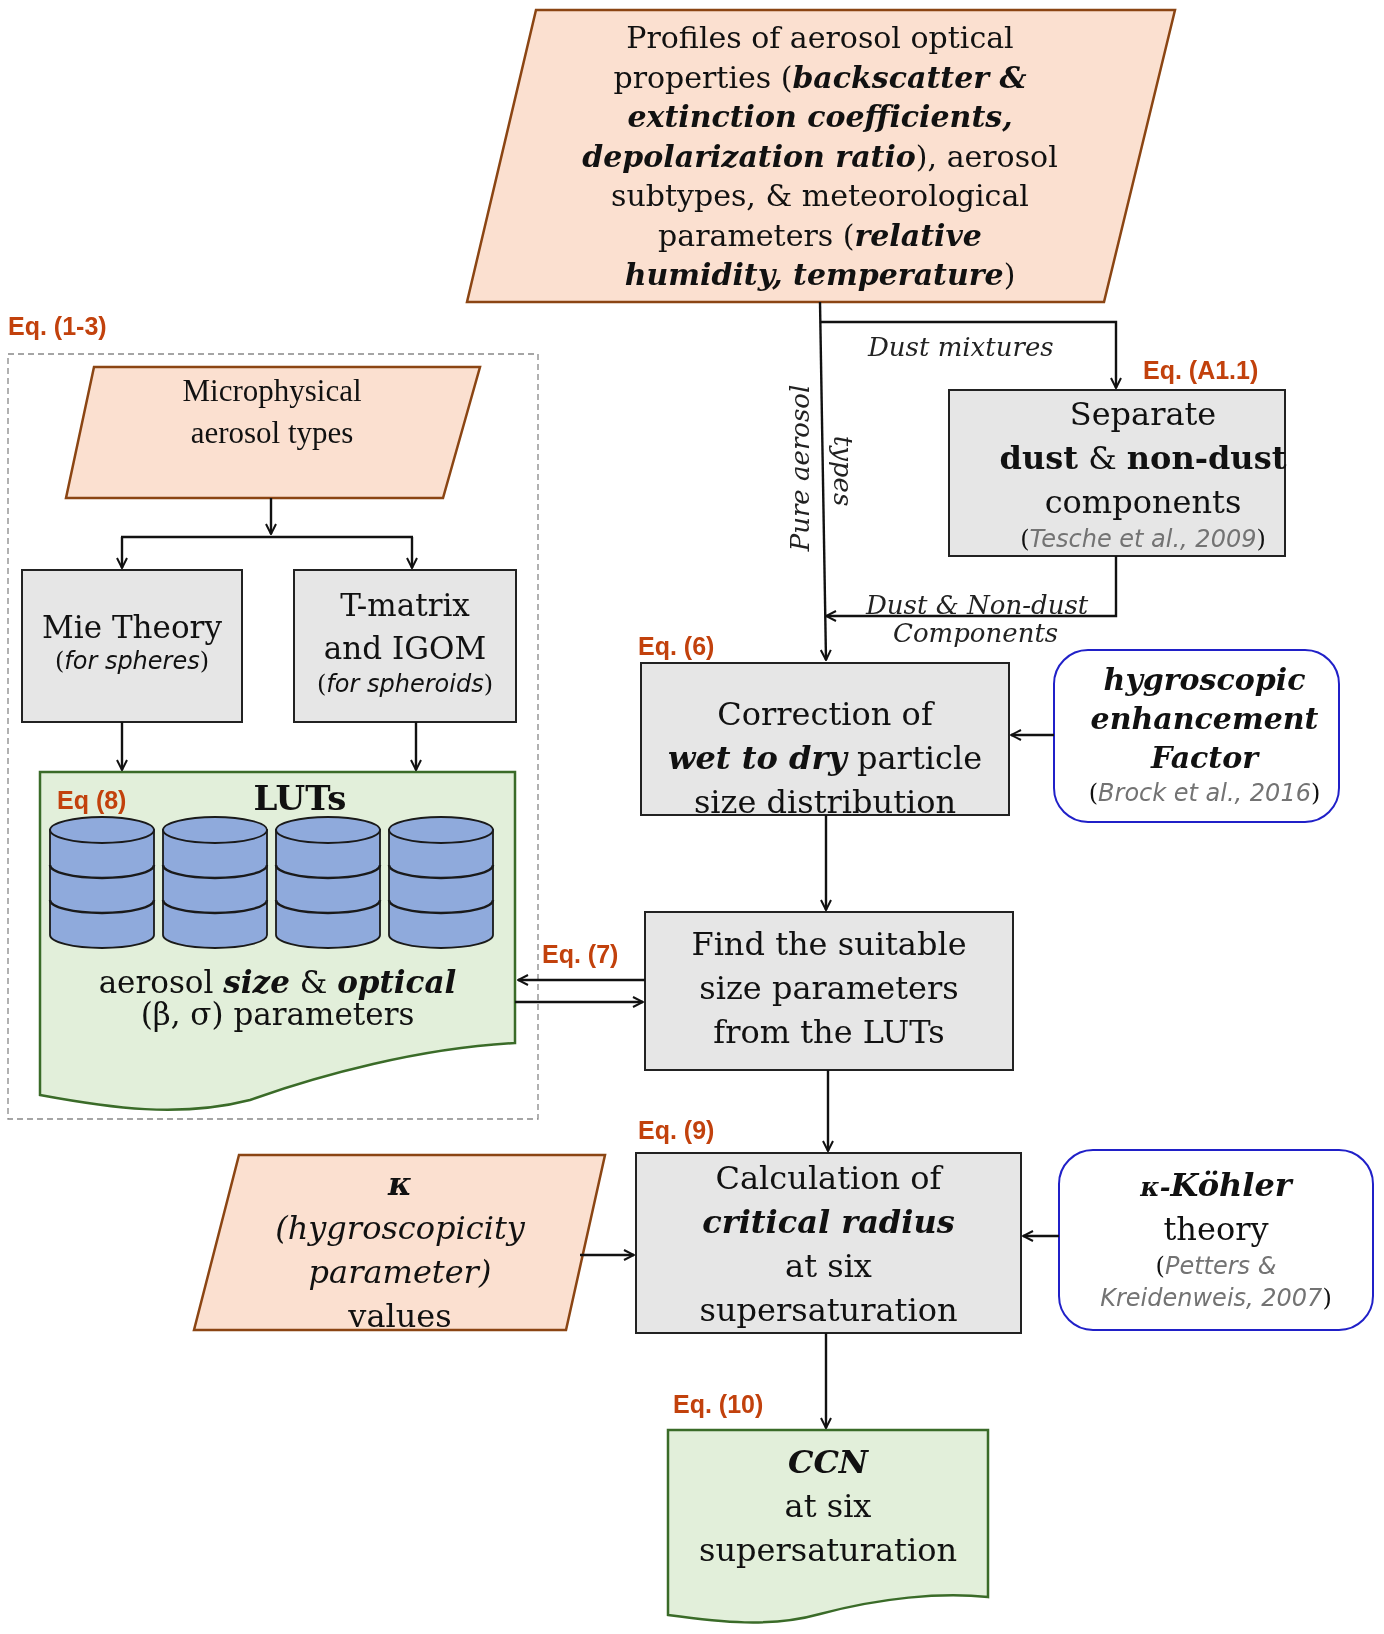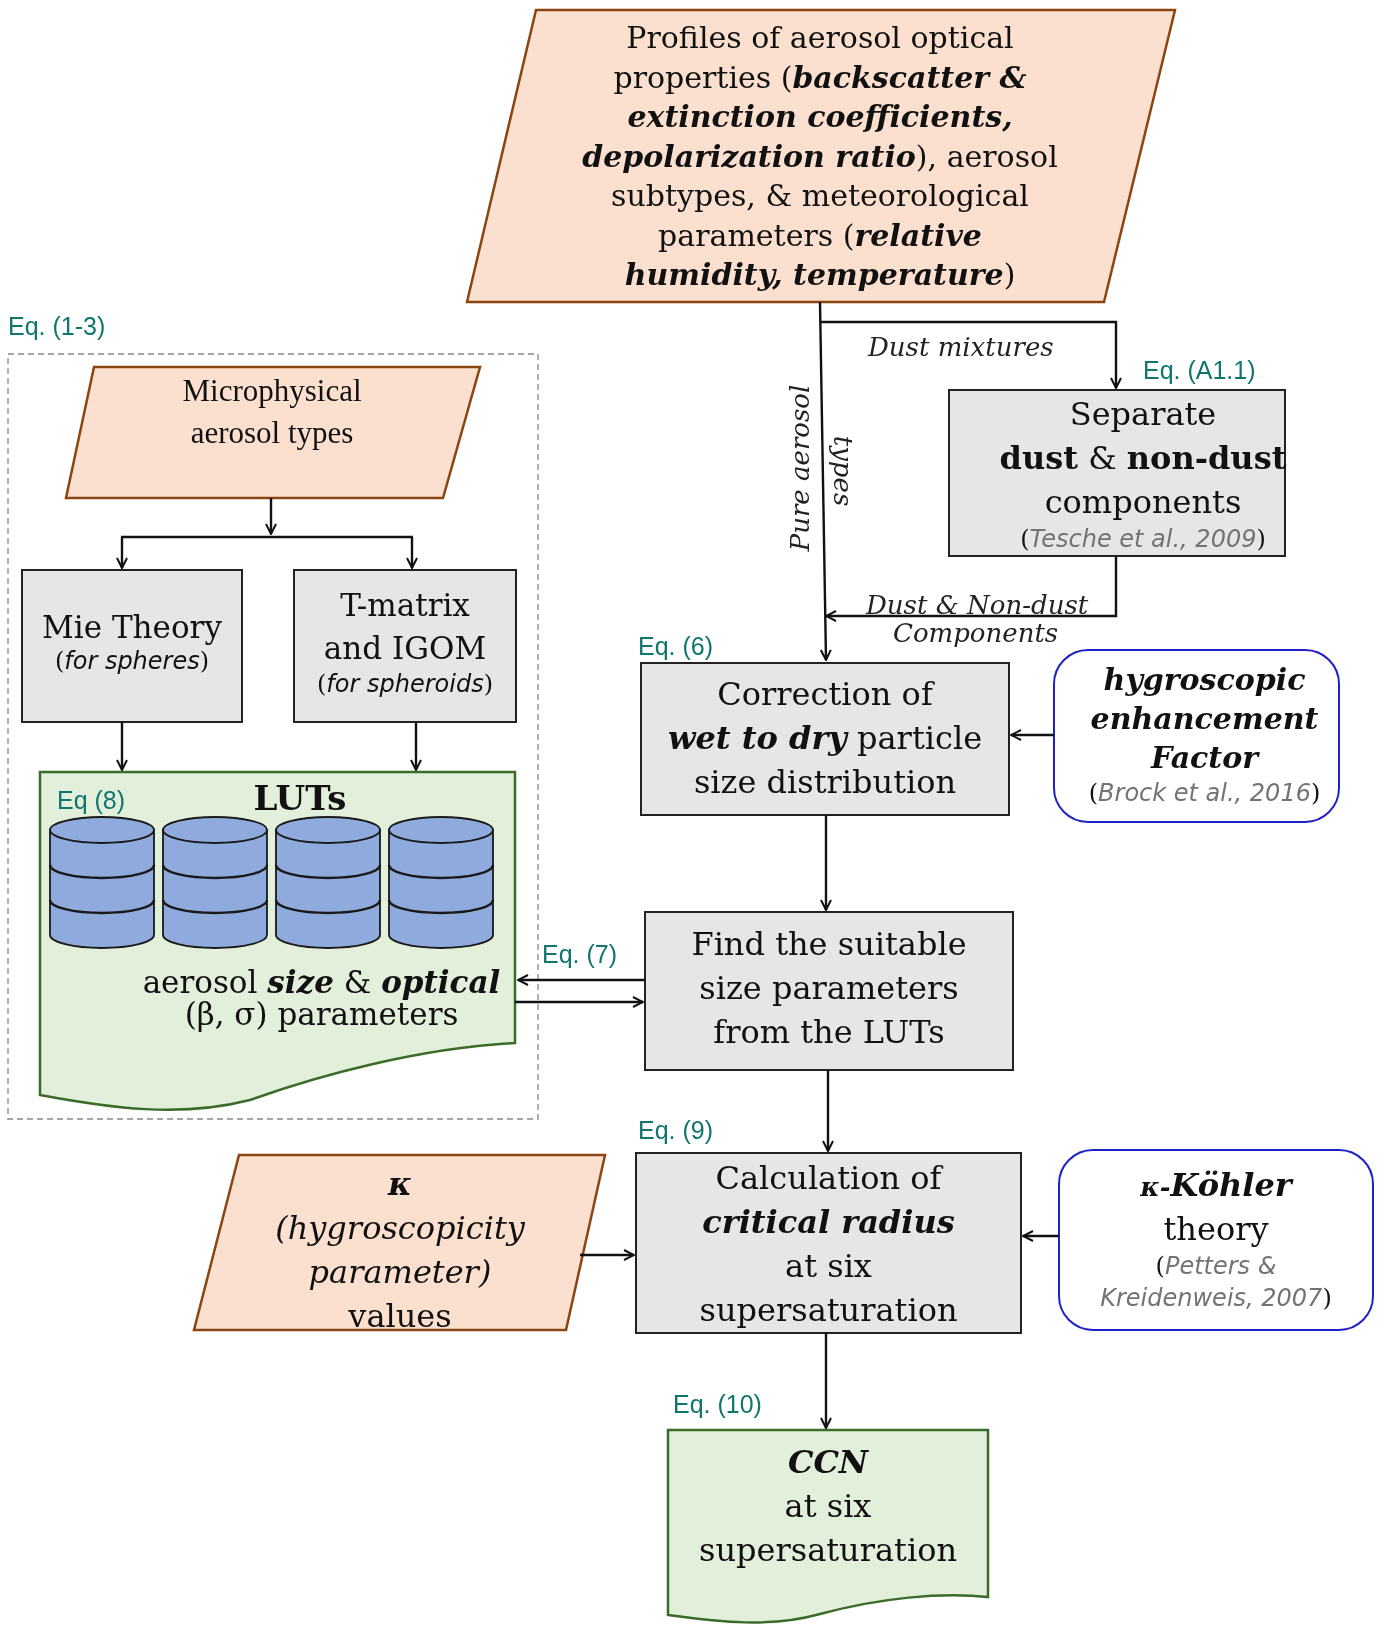--- a/index.html
+++ b/index.html
@@ -1,19 +1,19 @@
 <!DOCTYPE html>
 <html><head>
 <meta charset="utf-8">
 <style>
   html, body { margin:0; padding:0; background:#ffffff; }
   #canvas { position:relative; width:1384px; height:1634px; overflow:hidden; background:#fff; }
   svg.layer { position:absolute; left:0; top:0; }
   .txt { position:absolute; font-family:"DejaVu Serif", "Liberation Serif", serif; color:#111; text-align:center; line-height:1.32; }
-  .eq { position:absolute; font-family:"Liberation Sans", "DejaVu Sans", sans-serif; font-weight:normal; color:#0f766e; font-size:25px; white-space:nowrap; }
+  .eq { position:absolute; font-family:"Liberation Sans", "DejaVu Sans", sans-serif; font-weight:bold; color:#c2410c; font-size:25px; white-space:nowrap; }
   .bi { font-weight:bold; font-style:italic; }
   .b { font-weight:bold; }
   .i { font-style:italic; }
   .ref { color:#737373; font-style:italic; font-family:"DejaVu Sans","Liberation Sans",sans-serif; }
   .lbl { position:absolute; font-family:"DejaVu Serif","Liberation Serif",serif; font-style:italic; font-size:26px; color:#222; white-space:nowrap; }
   .cite { font-family:"DejaVu Sans","Liberation Sans",sans-serif; font-style:italic; font-size:24px; }
 </style>
 </head>
 <body>
 
@@ -142,33 +142,33 @@
     <div style="font-size:24px; line-height:28px;"><span>(</span><span class="i cite">for spheres</span><span>)</span></div>
   </div>
 
   <div class="txt" style="left:294px; top:584px; width:222px; font-size:31px; line-height:43px;">
     <div>T-matrix</div>
     <div>and IGOM</div>
     <div style="font-size:24px; line-height:28px;"><span>(</span><span class="i cite">for spheroids</span><span>)</span></div>
   </div>
 
   <div class="txt b" style="left:200px; top:776px; width:200px; font-size:34px;">LUTs</div>
-  <div class="txt" style="left:40px; top:966px; width:475px; font-size:31px; line-height:32px;padding-left:44px;">
+  <div class="txt" style="left:40px; top:966px; width:475px; font-size:31px; line-height:32px;">
     <div><span>aerosol </span><span class="bi">size</span><span> &amp; </span><span class="bi">optical</span></div>
     <div>(β, σ) parameters</div>
   </div>
 
   <div class="txt" style="left:949px; top:392px; width:388px; font-size:32px; line-height:44px;">
     <div>Separate</div>
     <div><span class="b">dust</span><span> &amp; </span><span class="b">non-dust</span></div>
     <div>components</div>
     <div style="font-size:24px; line-height:30px;"><span>(</span><span class="ref">Tesche et al., 2009</span><span>)</span></div>
   </div>
 
-  <div class="txt" style="left:641px; top:672px; width:368px; font-size:32px; line-height:44px;">
+  <div class="txt" style="left:641px; top:692px; width:368px; font-size:32px; line-height:44px;">
     <div>Correction of</div>
     <div><span class="bi">wet to dry</span><span> particle</span></div>
     <div>size distribution</div>
   </div>
 
   <div class="txt" style="left:1054px; top:660px; width:301px; font-size:30px; line-height:39px;">
     <div class="bi">hygroscopic</div>
     <div class="bi">enhancement</div>
     <div class="bi">Factor</div>
     <div style="font-size:24px; line-height:32px;"><span>(</span><span class="ref">Brock et al., 2016</span><span>)</span></div>

